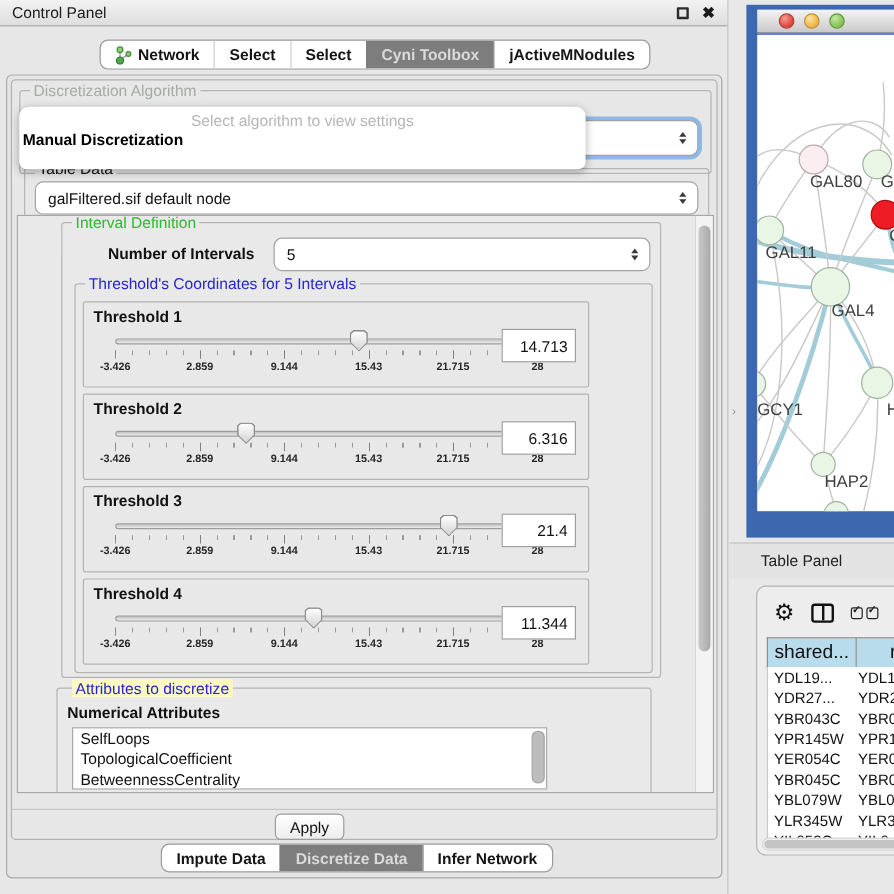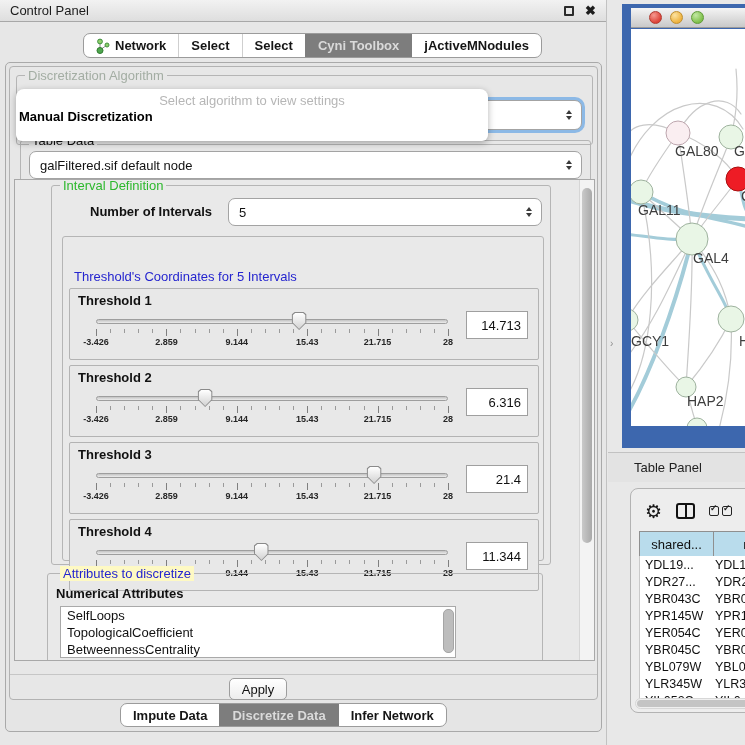--- a/index.html
+++ b/index.html
@@ -47,23 +47,23 @@
   .scrollpanel{position:absolute;left:4px;top:112px;width:581px;height:482px;border:1px solid #a8a8a8;background:#e9e9e9;overflow:hidden;}
   .vscroll{position:absolute;right:0;top:0;width:15px;height:100%;background:#f3f3f3;border-left:1px solid #d6d6d6;}
   .vscroll .thumb-v{position:absolute;left:2px;right:2px;top:8px;height:355px;border-radius:7px;background:linear-gradient(90deg,#c9c9c9,#a9a9a9);}
 
   .interval-group{left:36px;top:5px;width:500px;height:380px;border:1px solid #b5b5b5;border-radius:3px;position:absolute;}
   .interval-group>.group-title{background:#e9e9e9;color:#2db82d;}
   .num-label{position:absolute;left:38px;top:18px;font-weight:bold;font-size:13px;line-height:16px;}
   .num-combo{position:absolute;left:176px;top:12px;width:314px;height:28px;}
 
   .thr-group{position:absolute;left:10px;top:50px;width:482px;height:325px;border:1px solid #b5b5b5;border-radius:3px;}
-  .thr-group>.group-title{background:#e9e9e9;color:#2525cf;margin-top:40px;}
-
-  .thr-box{position:absolute;left:6px;width:470px;height:72px;border:1px solid #b3b3b3;border-radius:2px;background:#e8e8e8;margin-top:37px;}
+  .thr-group>.group-title{background:#e9e9e9;color:#2525cf;}
+
+  .thr-box{position:absolute;left:6px;width:422px;height:72px;border:1px solid #b3b3b3;border-radius:2px;background:#e8e8e8;}
   .thr-label{position:absolute;left:8px;top:4px;font-weight:bold;font-size:13px;}
   .thr-slider{position:absolute;left:26px;top:28px;width:352px;height:34px;}
   .track{position:absolute;left:0;right:0;top:2px;height:5px;border:1px solid #9e9e9e;border-radius:3px;background:linear-gradient(#c3c3c3,#ececec);}
   .thumb{position:absolute;top:-5px;width:15px;height:18px;transform:translateX(-50%);}
   .thumb::before{content:"";position:absolute;inset:0;background:#8a8a8a;clip-path:polygon(20% 0,80% 0,100% 14%,100% 58%,50% 100%,0 58%,0 14%);}
   .thumb::after{content:"";position:absolute;inset:1px;background:linear-gradient(#ffffff,#d2d2d2);clip-path:polygon(20% 0,80% 0,100% 14%,100% 58%,50% 100%,0 58%,0 14%);}
   .ticks{position:absolute;left:0;top:12px;width:353px;height:7px;
     background:
       repeating-linear-gradient(90deg,#7f7f7f 0,#7f7f7f 1px,transparent 1px,transparent 70.4px) 0 0/100% 7px no-repeat,
       repeating-linear-gradient(90deg,#9a9a9a 0,#9a9a9a 1px,transparent 1px,transparent 14.08px) 0 0/100% 4px no-repeat;}
@@ -74,21 +74,21 @@
   .attr-group{position:absolute;left:32px;top:393px;width:496px;height:120px;border:1px solid #b5b5b5;border-radius:3px;}
   .attr-group>.group-title{background:#fef9c3;color:#2525cf;left:12px;}
   .attr-sub{position:absolute;left:8px;top:12px;font-weight:bold;font-size:13px;}
   .attr-list{position:absolute;left:12px;top:32px;width:396px;height:52px;background:#fff;border:1px solid #a9a9a9;overflow:hidden;}
   .attr-list .li{font-size:13px;line-height:17px;padding-left:6px;color:#111;}
   .attr-list .sb{position:absolute;right:1px;top:2px;width:11px;height:44px;background:#bdbdbd;border-radius:5px;border:1px solid #a5a5a5;}
 
   .apply-row{position:absolute;left:0;top:607px;width:100%;height:27px;border-top:1px solid #c6c6c6;}
   .apply-btn{position:absolute;left:219px;top:3px;width:58px;height:22px;background:linear-gradient(#ffffff,#ededed);border:1px solid #9d9d9d;border-radius:5px;font-size:13px;color:#111;text-align:center;line-height:20px;}
 
-  .bottom-tabs{position:absolute;left:114px;top:640px;height:24px;display:flex;background:#fff;border:1px solid #9b9b9b;border-radius:7px;overflow:hidden;}
+  .bottom-tabs{position:absolute;left:128px;top:640px;height:24px;display:flex;background:#fff;border:1px solid #9b9b9b;border-radius:7px;overflow:hidden;}
 
   
   .splitter{position:absolute;left:608px;top:22px;width:14px;height:723px;}
   .splitter .grip{position:absolute;left:2px;top:316px;color:#8f8f8f;font-size:10px;}
 
   
   .network-window{position:absolute;left:622px;top:4px;width:123px;height:444px;background:#3d67ae;}
   .net-titlebar{position:absolute;left:9px;top:4px;right:0;height:20px;background:linear-gradient(#f4f4f4,#c9c9c9);border-bottom:1px solid #9a9a9a;display:flex;align-items:center;gap:8px;padding-left:18px;}
   .light{width:13px;height:13px;border-radius:50%;}
   .light.red{background:radial-gradient(circle at 35% 30%,#f59a90,#dd4338 70%);border:1px solid #b03a30;}
@@ -101,21 +101,21 @@
   .table-panel-bar{position:absolute;left:608px;top:452px;width:137px;height:30px;background:#e3e3e3;border-top:1px solid #c2c2c2;display:flex;align-items:center;padding-left:26px;font-size:13px;color:#222;}
   .table-panel{position:absolute;left:630px;top:488px;width:130px;height:225px;background:#ededed;border:1px solid #b3b3b3;border-radius:8px 0 0 8px;}
   .tp-toolbar{position:absolute;left:0;top:6px;width:100%;height:32px;display:flex;align-items:center;gap:14px;padding-left:14px;}
   .gear{font-size:19px;line-height:19px;color:#141414;font-family:"DejaVu Sans",sans-serif;}
   .cols{width:19px;height:16px;border:2px solid #111;border-radius:3px;position:relative;}
   .cols::after{content:"";position:absolute;left:50%;top:0;bottom:0;width:2px;background:#111;transform:translateX(-50%);}
   .cbgrp{display:flex;gap:3px;}
   .cb{width:10px;height:10px;border:1.5px solid #222;border-radius:2px;position:relative;}
   .cb::after{content:"✓";position:absolute;left:0px;top:-4px;font-size:9px;font-weight:bold;color:#222;}
   .tp-table{position:absolute;left:8px;top:42px;width:140px;border-collapse:collapse;table-layout:fixed;}
-  .tp-table th{width:74px;height:25px;background:#b9dcec;border:1px solid #8f8f8f;font-size:13px;font-weight:normal;color:#111;overflow:hidden;white-space:nowrap;}
+  .tp-table th{width:74px;height:25px;background:#b9dcec;border:1px solid #8f8f8f;font-size:16px;font-weight:normal;color:#111;overflow:hidden;white-space:nowrap;}
   .tp-table td{height:17px;background:#fff;font-size:12.5px;color:#111;padding:0 0 0 5px;white-space:nowrap;overflow:hidden;}
   .tp-body{position:absolute;left:8px;top:67px;width:140px;height:143px;background:#fff;overflow:hidden;border-left:1px solid #c9c9c9;}
   .hscroll{position:absolute;left:4px;bottom:3px;width:118px;height:11px;background:#efefef;border:1px solid #d7d7d7;border-radius:6px;}
   .hscroll .thumb-h{position:absolute;left:1px;top:1px;height:7px;width:112px;background:#c4c4c4;border-radius:4px;}
 
   .net-tab-icon{display:inline-block;width:14px;height:16px;}
 </style>
 </head>
 <body>
 

